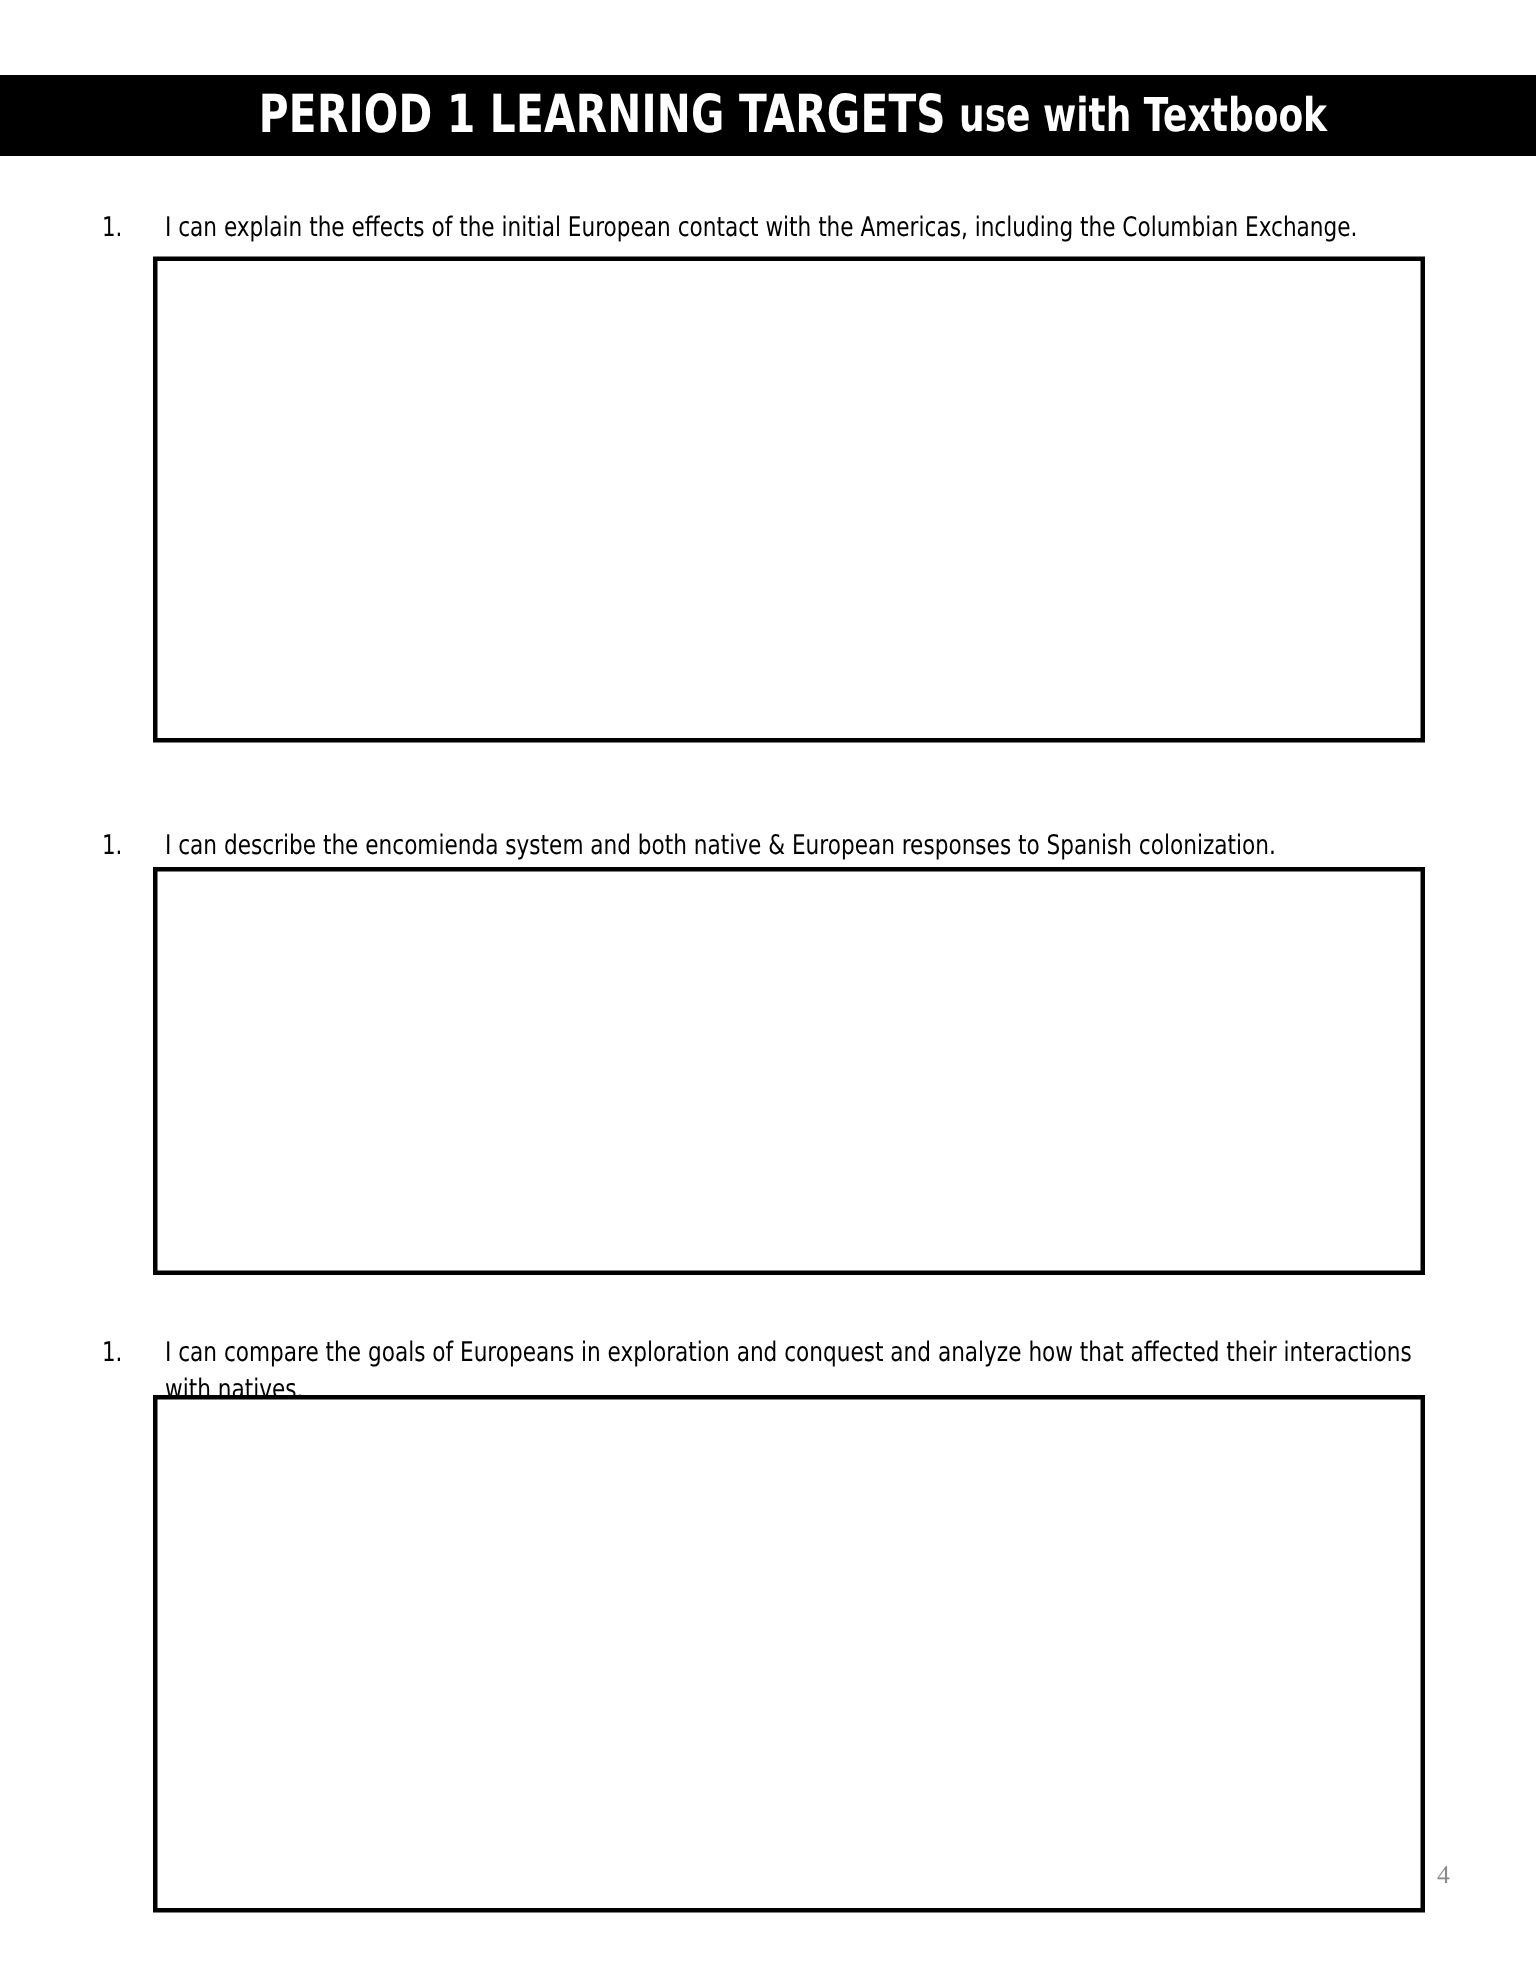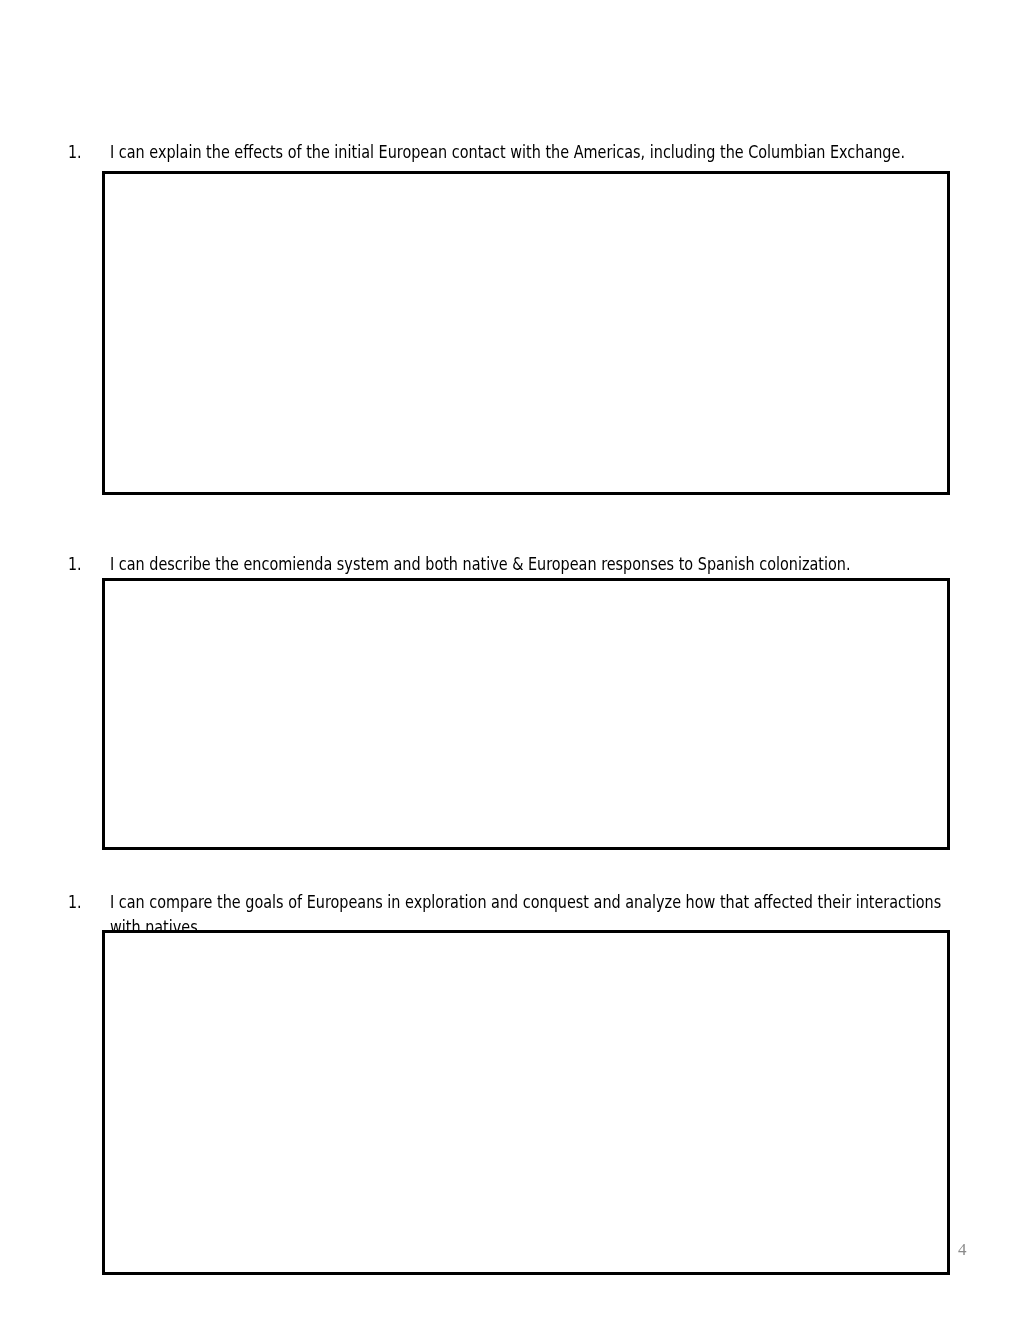--- a/index.html
+++ b/index.html
@@ -112,20 +112,24 @@
     font-size: 17px;
     color: #8a8a8a;
     line-height: 20px;
   }
 </style>
 </head>
 <body>
 
 <div id="page">
 
+  <div class="title-banner">
+    <span class="title-main">PERIOD 1 LEARNING TARGETS</span>
+      <span class="title-sub"> use with Textbook</span>
+  </div>
 
   <div class="target" style="top:139px;">
     <div class="target-line">
       <span class="target-number">1.</span>
       <span class="target-text">I can explain the effects of the initial European contact with the Americas, including the Columbian Exchange.</span>
     </div>
   </div>
   <div class="answer-box" style="left:102px; top:171px; width:848px; height:324px;"></div>
 
   <div class="target" style="top:551px;">

